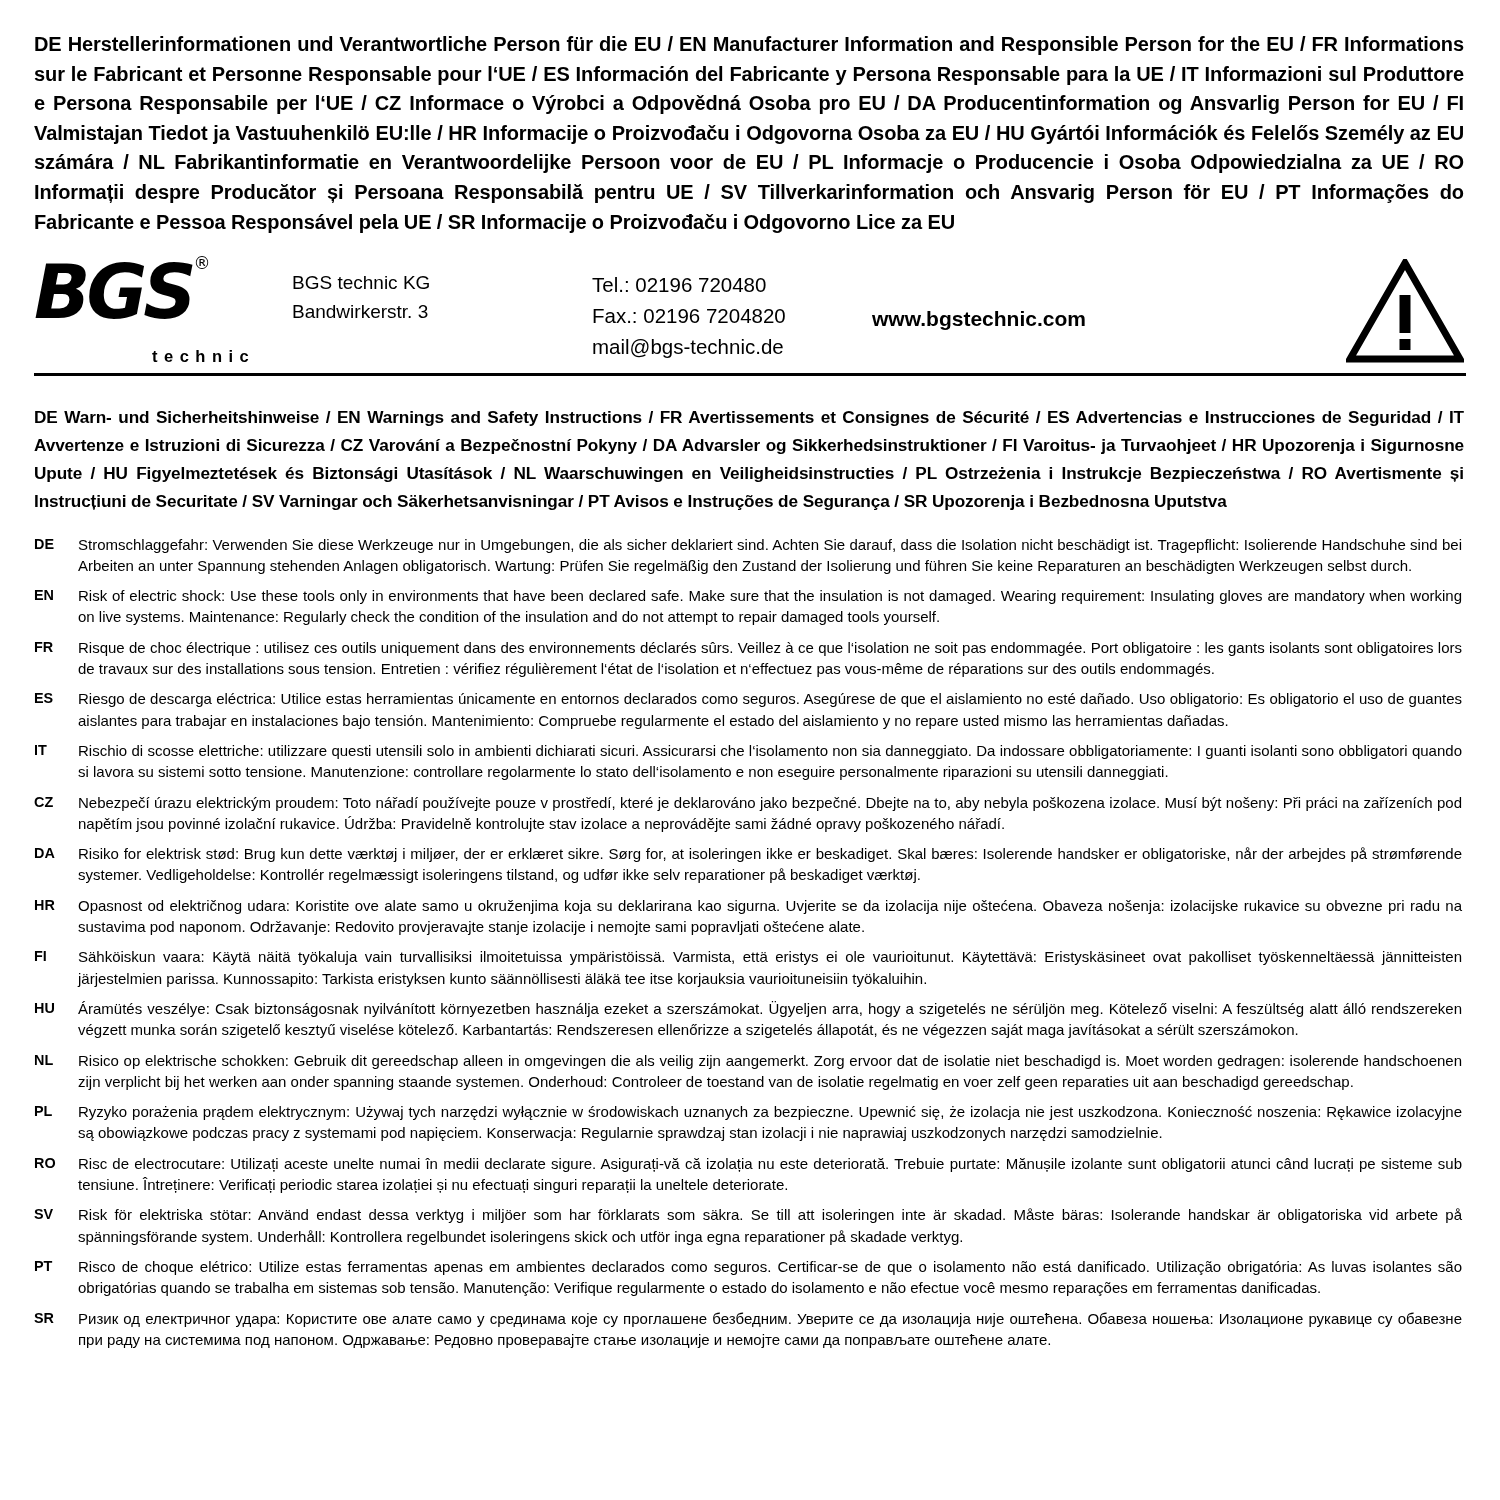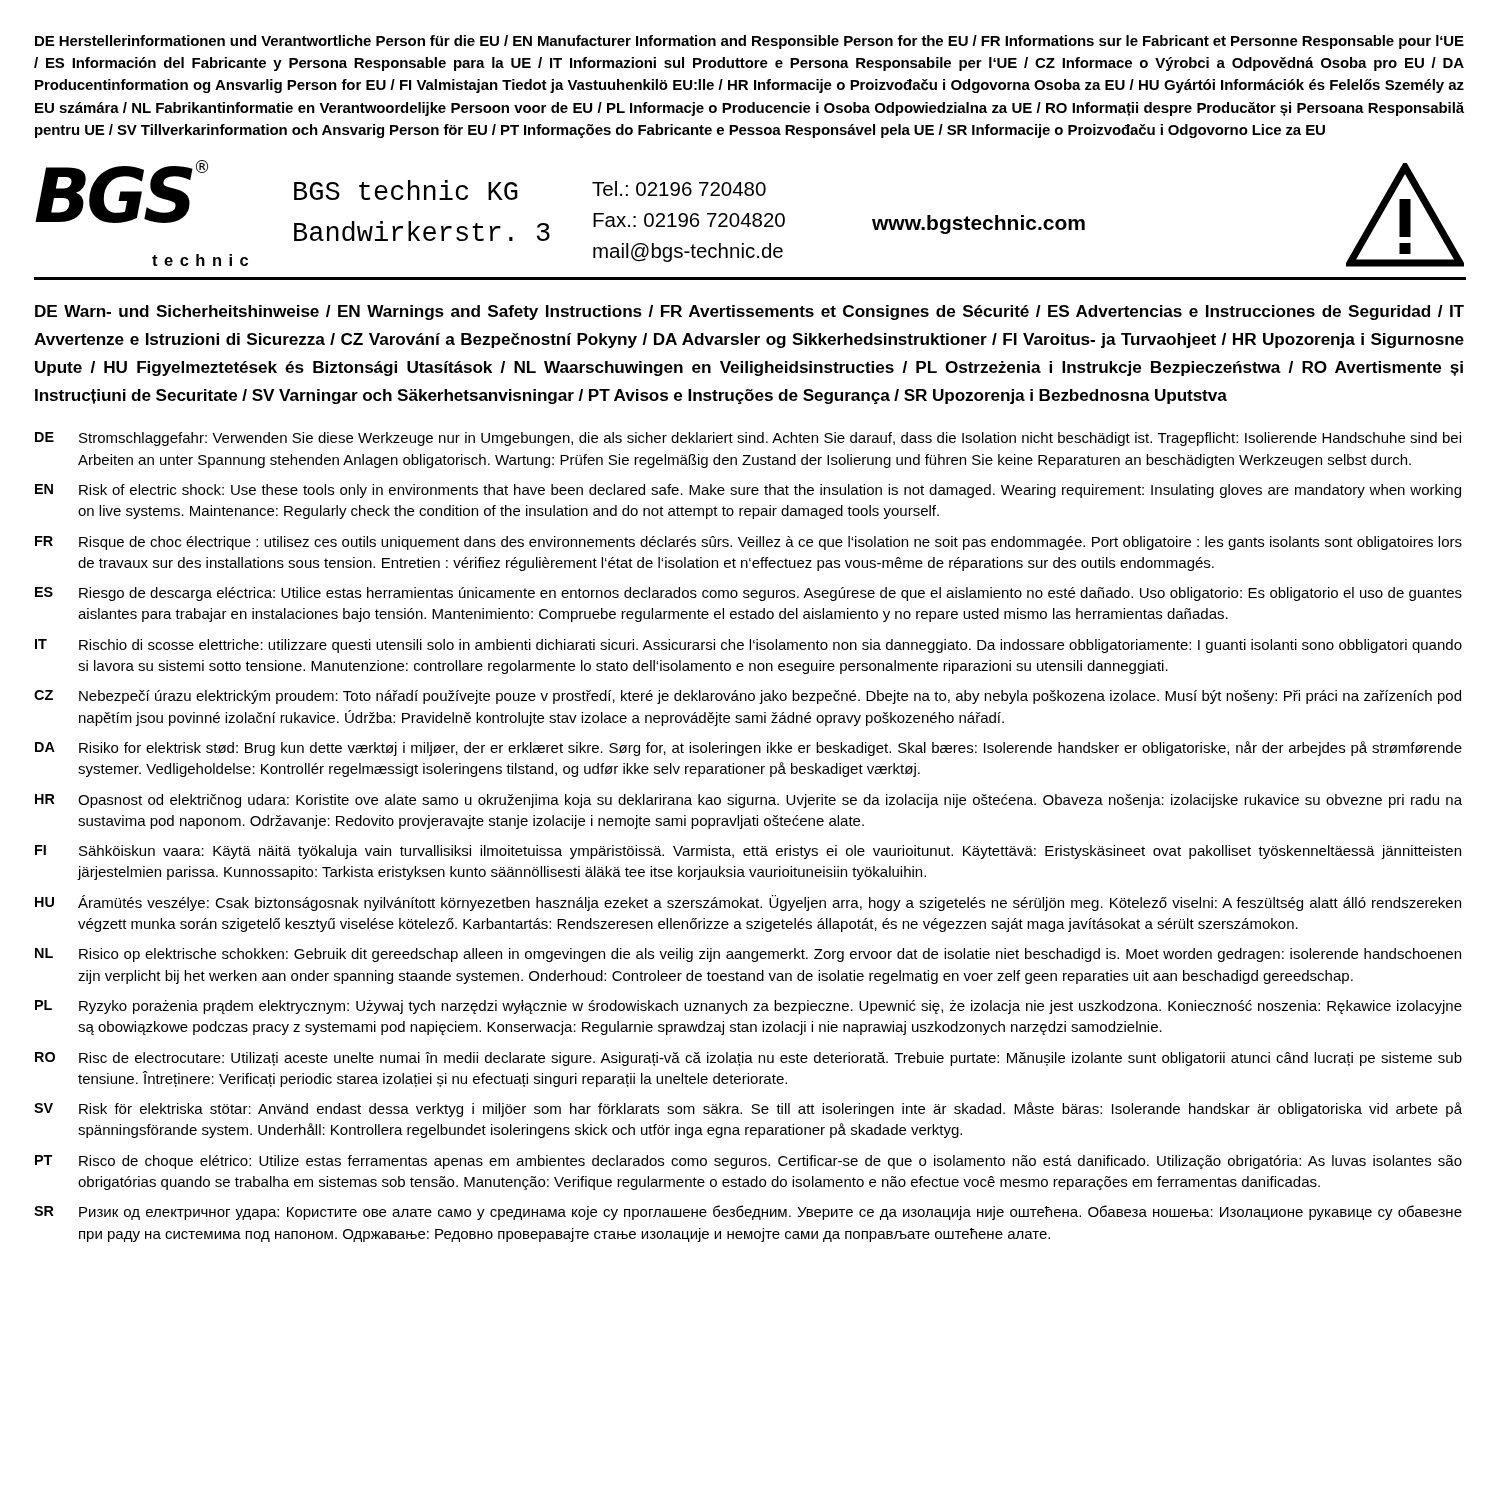--- a/index.html
+++ b/index.html
@@ -17,21 +17,21 @@
   .page {
     box-sizing: border-box;
     width: 1500px;
     height: 1500px;
     padding: 30px 34px 0 34px;
     position: relative;
   }
 
   
   .header-title {
-    font-size: 15px;
+    font-size: 20px;
     font-weight: bold;
     line-height: 1.48;
     letter-spacing: -0.1px;
     text-align: justify;
     text-align-last: left;
     margin: 0 2px 3px 0;
   }
 
   
   .company-block {
@@ -68,24 +68,23 @@
   }
   .logo-sub {
     font-size: 16.5px;
     font-weight: bold;
     letter-spacing: 6.5px;
     margin-top: 20px;
     padding-left: 118px;
   }
   .addr {
     flex: 0 0 300px;
-    font-size: 27px;
+    font-size: 19px;
     line-height: 1.52;
     padding-top: 14px;
-    font-family: Liberation Mono, monospace;
   }
   .contact {
     flex: 0 0 280px;
     font-size: 20.5px;
     line-height: 1.52;
     padding-top: 14px;
   }
   .website {
     flex: 1 1 auto;
     font-size: 21px;
@@ -98,21 +97,21 @@
     padding-top: 4px;
   }
 
   .rule {
     border-top: 3px solid #000;
     margin: 6px 0 0 0;
   }
 
   
   .section-head {
-    margin-top: 18px;
+    margin-top: 28px;
     font-size: 17.2px;
     font-weight: bold;
     line-height: 1.62;
     letter-spacing: -0.1px;
     text-align: justify;
     text-align-last: left;
     padding-right: 2px;
   }
 
   

